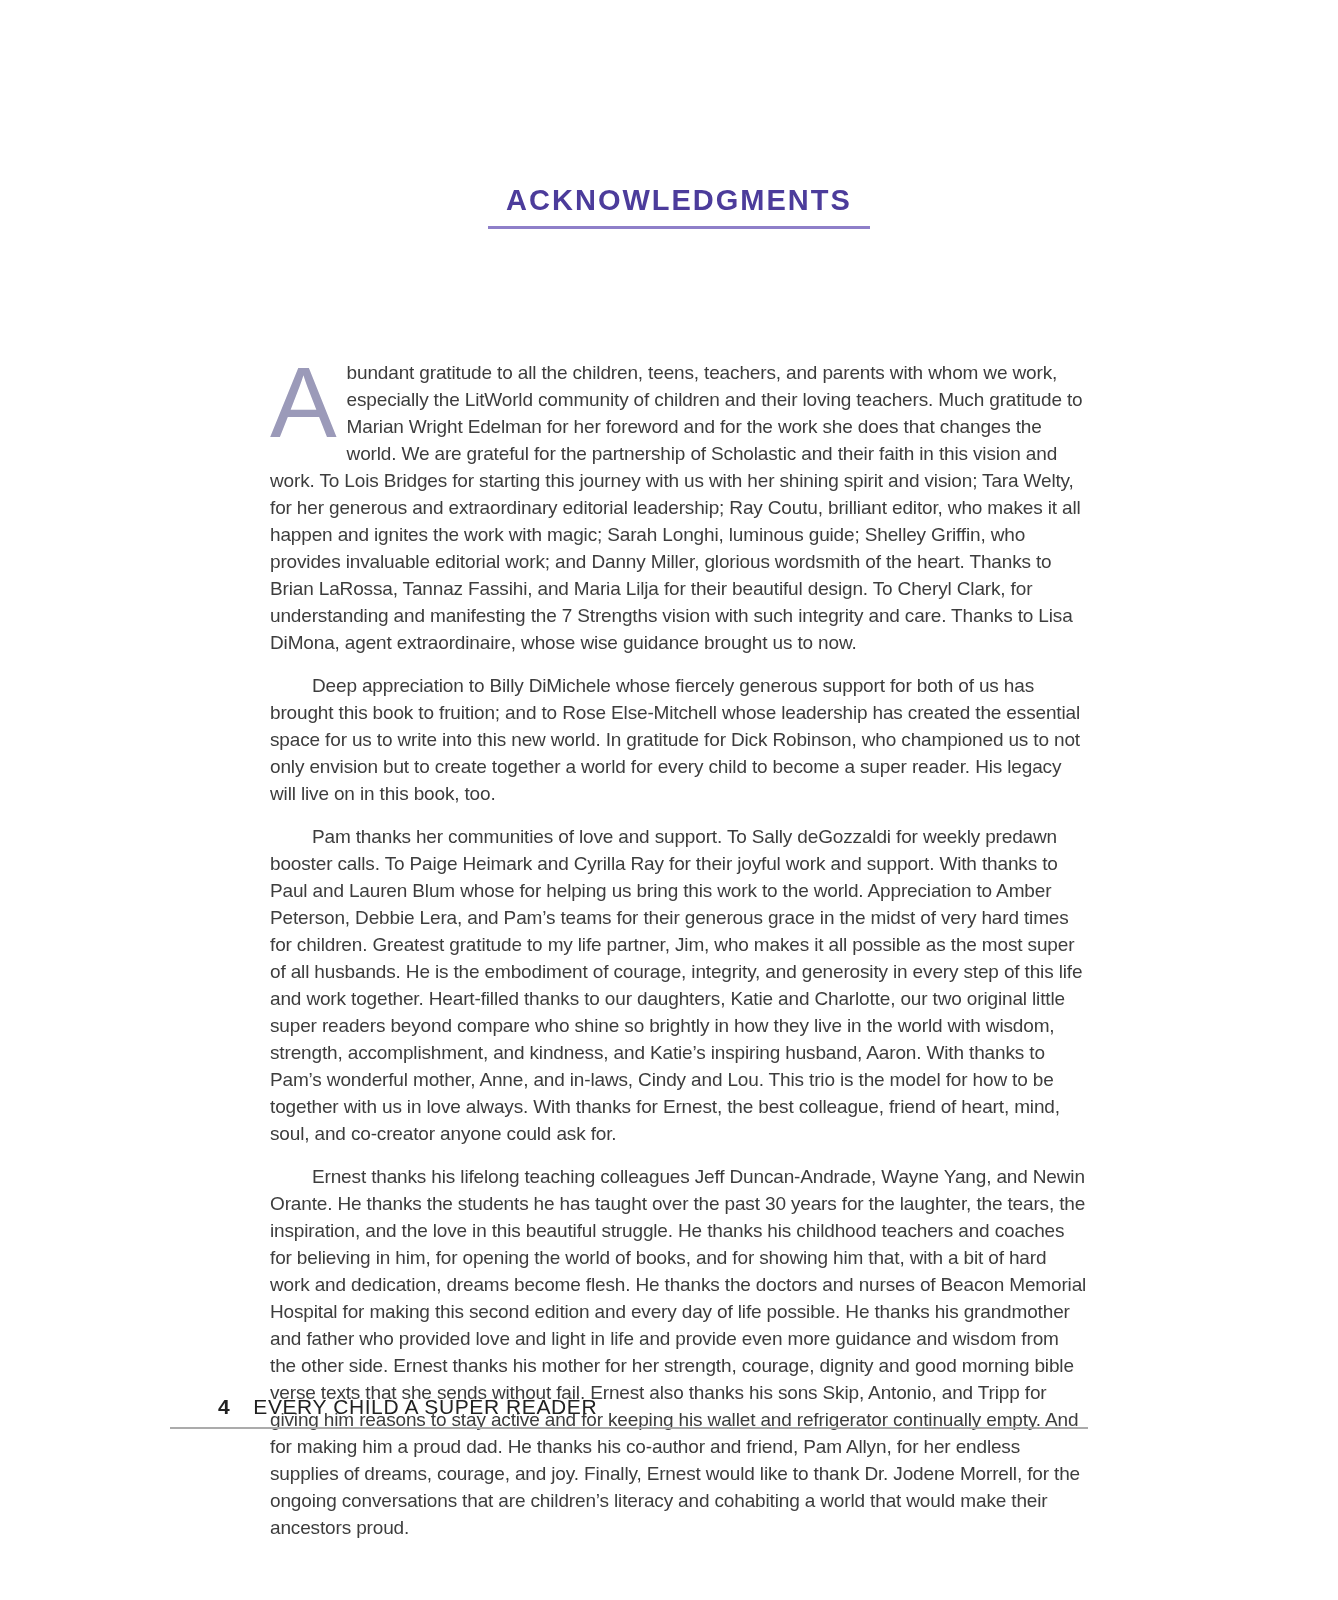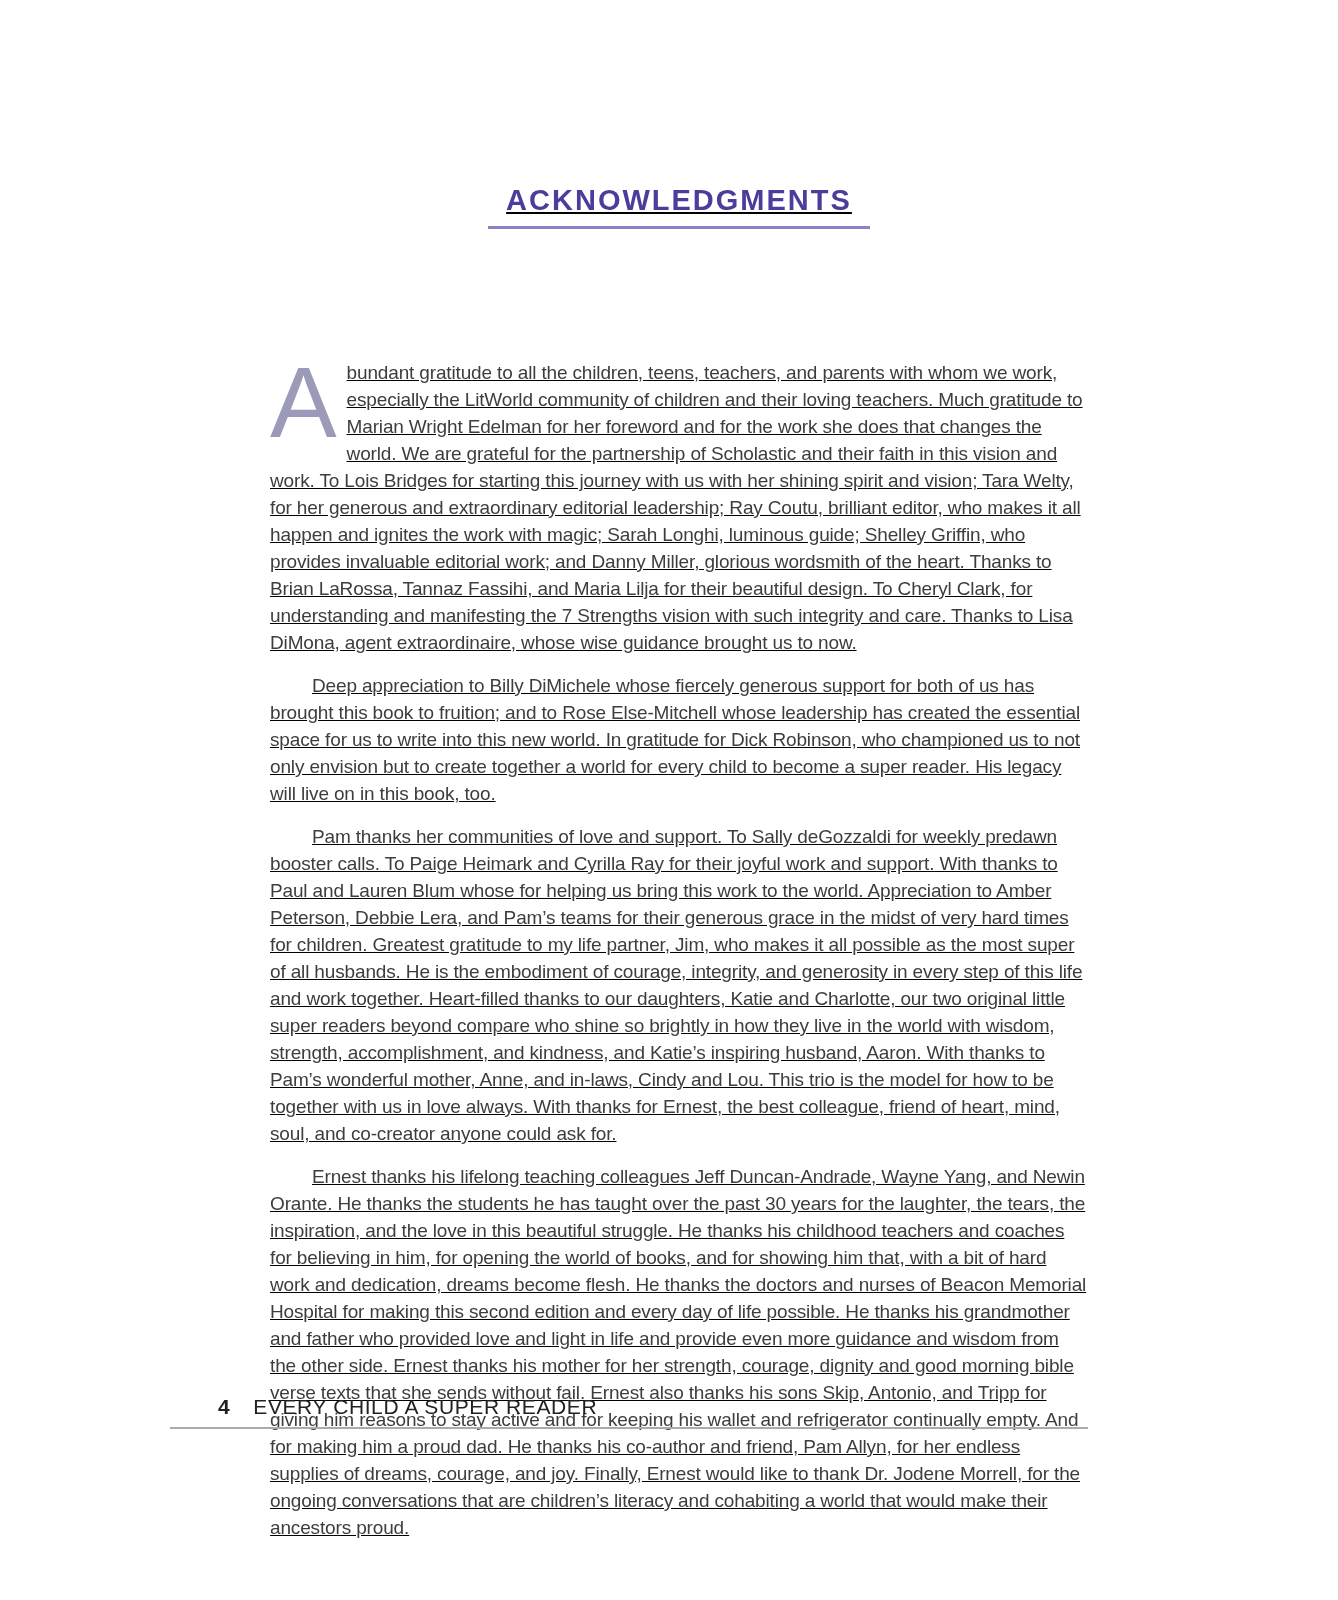--- a/index.html
+++ b/index.html
@@ -7,21 +7,20 @@
     padding: 0;
     background: #ffffff;
   }
   .page {
     position: relative;
     width: 1334px;
     height: 1600px;
     background: #ffffff;
     font-family: "Liberation Sans", sans-serif;
     overflow: hidden;
-    text-decoration: underline;
   }
   .header {
     margin-left: 270px;
     width: 818px;
     padding-top: 184px;
   }
   .page-title {
     margin: 0;
     text-align: center;
     font-size: 29px;

